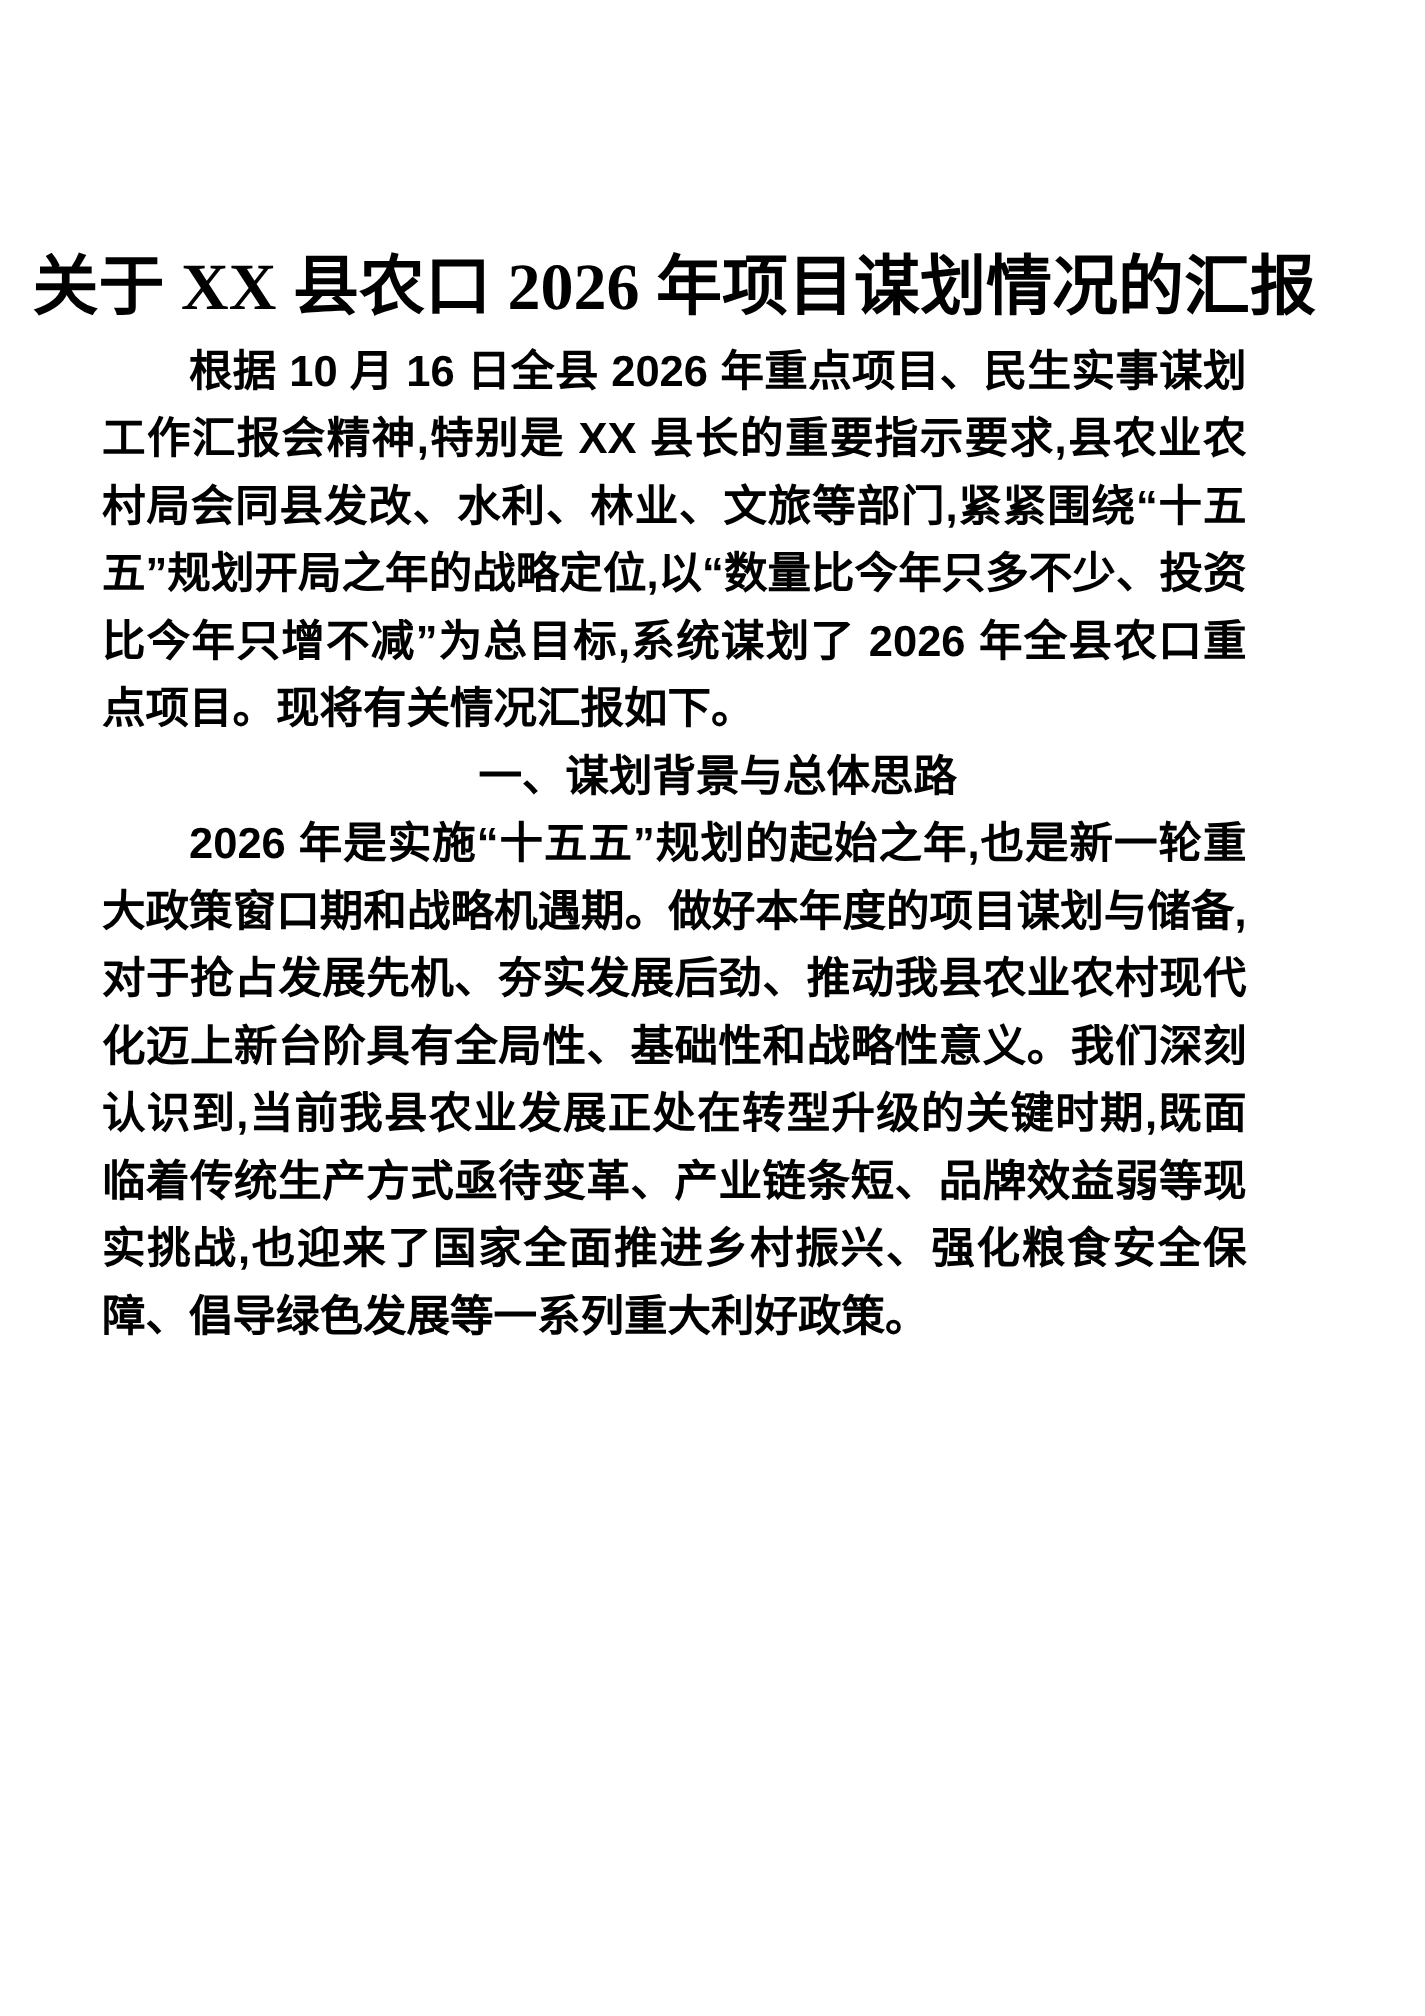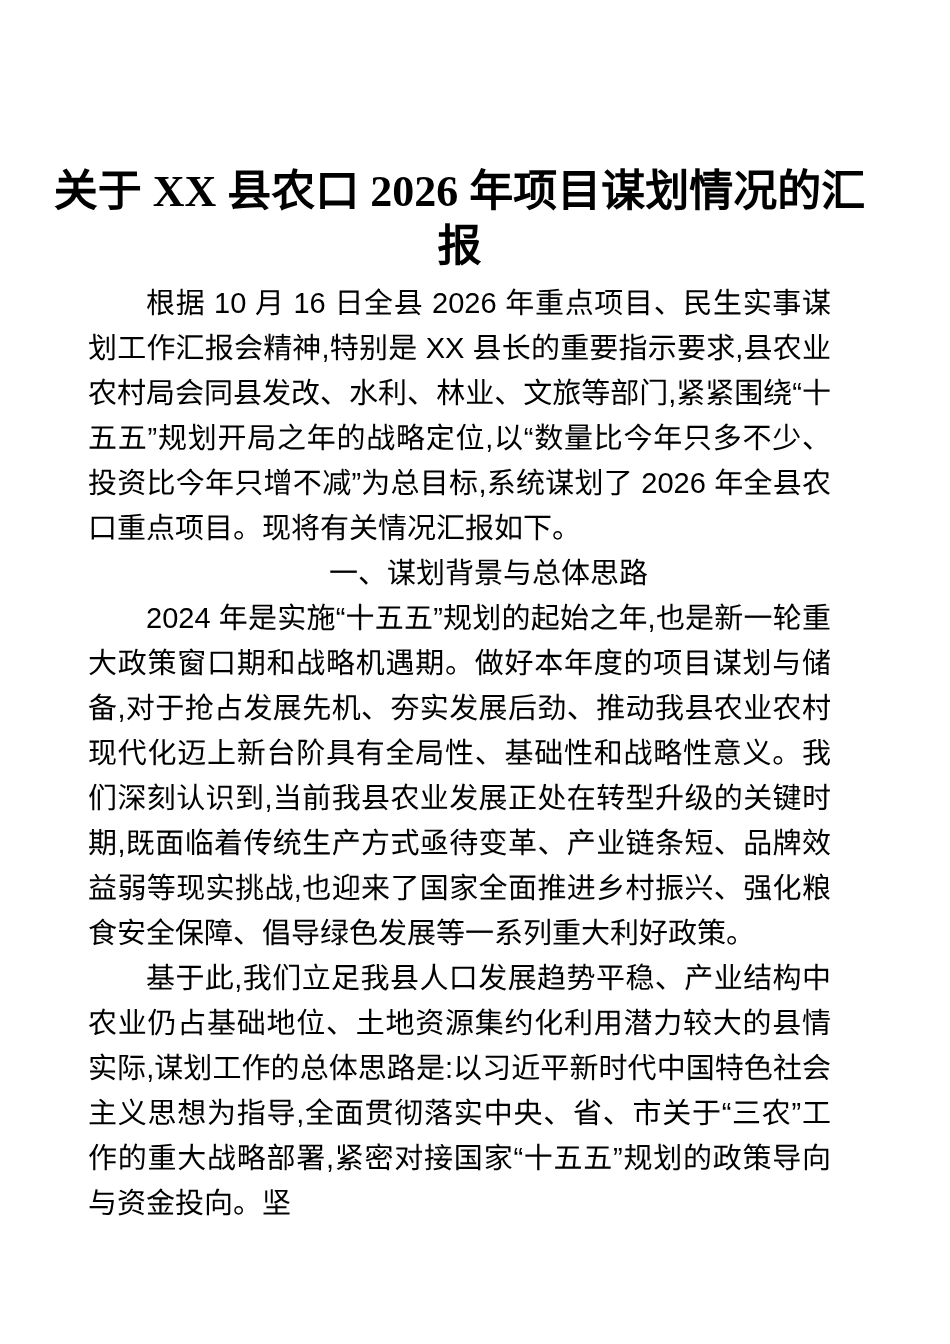--- a/index.html
+++ b/index.html
@@ -6,21 +6,21 @@
     margin: 0;
     padding: 0;
     background: #ffffff;
   }
   .page {
     position: relative;
     width: 950px;
     height: 1344px;
     background: #ffffff;
     box-sizing: border-box;
-    padding: 164px 119px 0 88px;
+    padding: 164px 119px 0 68px;
     overflow: hidden;
     color: #000000;
   }
   .doc-title {
     font-family: "Liberation Serif", serif;
     font-weight: bold;
     font-size: 44px;
     line-height: 55px;
     text-align: center;
     color: #000000;
@@ -28,29 +28,29 @@
   }
   .doc-body p {
     font-family: "Liberation Sans", sans-serif;
     font-size: 29px;
     line-height: 45px;
     color: #000000;
     margin: 0;
     text-indent: 2em;
     text-align: justify;
     word-break: break-all;
+    font-weight: bold;
   }
   .doc-body p.heading {
     text-align: center;
   }
 </style>
 </head>
 <body>
 
 <div class="page">
   <h1 class="doc-title">关于 XX 县农口 2026 年项目谋划情况的汇报</h1>
   <div class="doc-body">
       <p class="paragraph">根据 10 月 16 日全县 2026 年重点项目、民生实事谋划工作汇报会精神,特别是 XX 县长的重要指示要求,县农业农村局会同县发改、水利、林业、文旅等部门,紧紧围绕“十五五”规划开局之年的战略定位,以“数量比今年只多不少、投资比今年只增不减”为总目标,系统谋划了 2026 年全县农口重点项目。现将有关情况汇报如下。</p>
       <p class="heading">一、谋划背景与总体思路</p>
-      <p class="paragraph">2024 年是实施“十五五”规划的起始之年,也是新一轮重大政策窗口期和战略机遇期。做好本年度的项目谋划与储备,对于抢占发展先机、夯实发展后劲、推动我县农业农村现代化迈上新台阶具有全局性、基础性和战略性意义。我们深刻认识到,当前我县农业发展正处在转型升级的关键时期,既面临着传统生产方式亟待变革、产业链条短、品牌效益弱等现实挑战,也迎来了国家全面推进乡村振兴、强化粮食安全保障、倡导绿色发展等一系列重大利好政策。</p>
-      <p class="paragraph">基于此,我们立足我县人口发展趋势平稳、产业结构中农业仍占基础地位、土地资源集约化利用潜力较大的县情实际,谋划工作的总体思路是:以习近平新时代中国特色社会主义思想为指导,全面贯彻落实中央、省、市关于“三农”工作的重大战略部署,紧密对接国家“十五五”规划的政策导向与资金投向。坚</p>
+      <p class="paragraph">2026 年是实施“十五五”规划的起始之年,也是新一轮重大政策窗口期和战略机遇期。做好本年度的项目谋划与储备,对于抢占发展先机、夯实发展后劲、推动我县农业农村现代化迈上新台阶具有全局性、基础性和战略性意义。我们深刻认识到,当前我县农业发展正处在转型升级的关键时期,既面临着传统生产方式亟待变革、产业链条短、品牌效益弱等现实挑战,也迎来了国家全面推进乡村振兴、强化粮食安全保障、倡导绿色发展等一系列重大利好政策。</p>
     </div>
 </div>
 
 </body></html>

